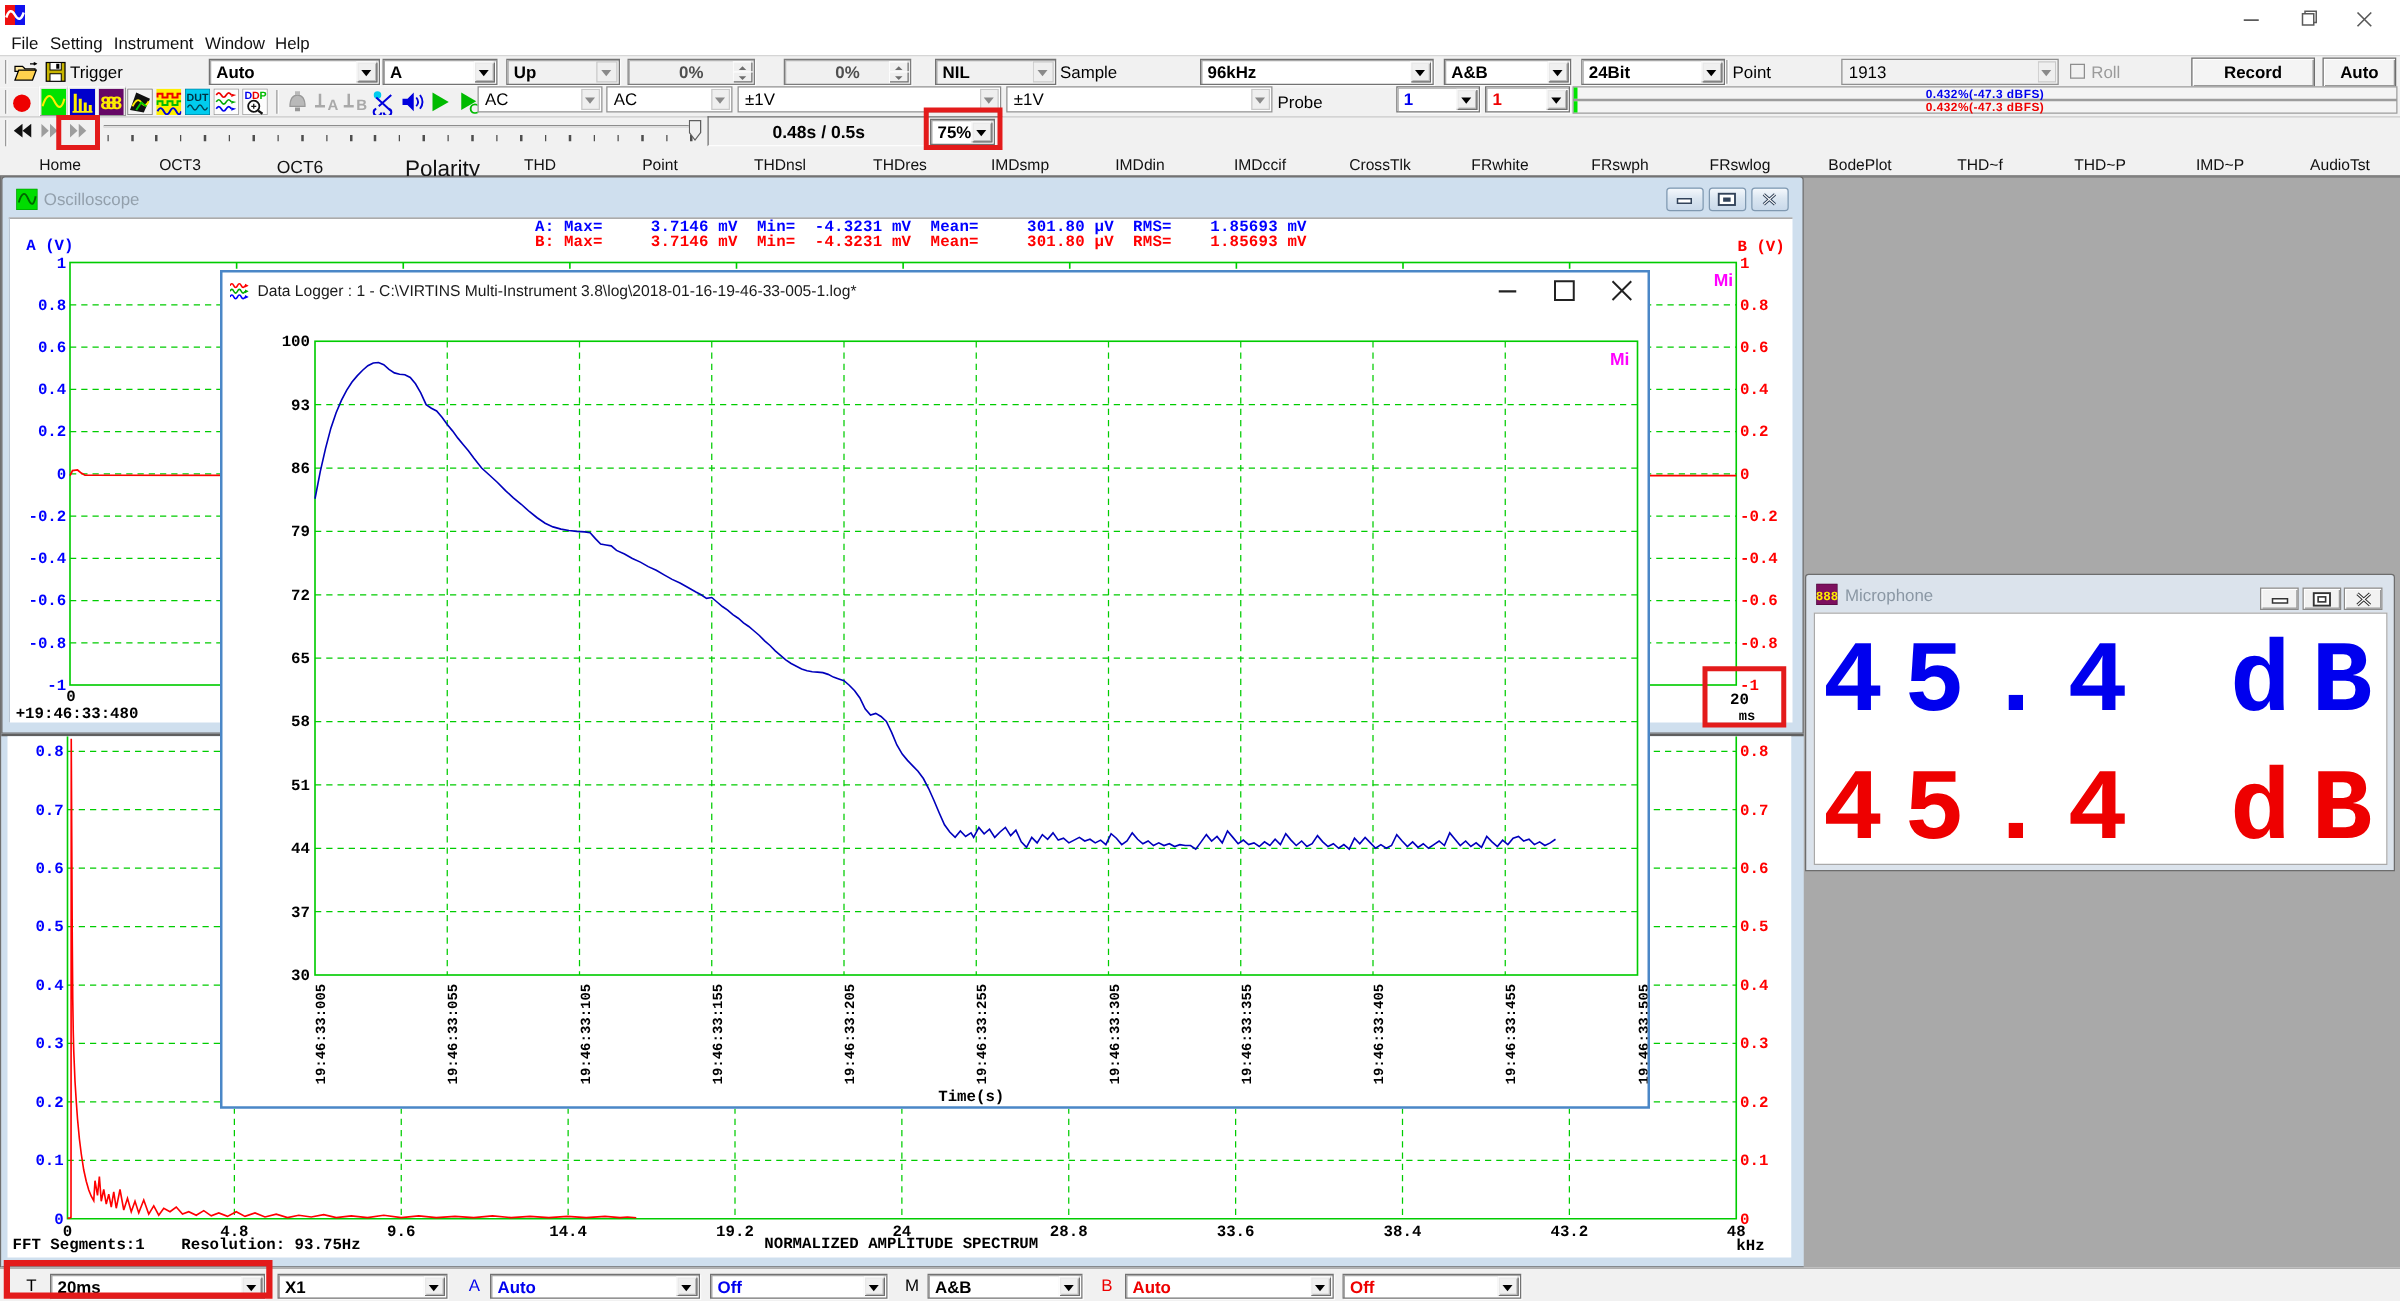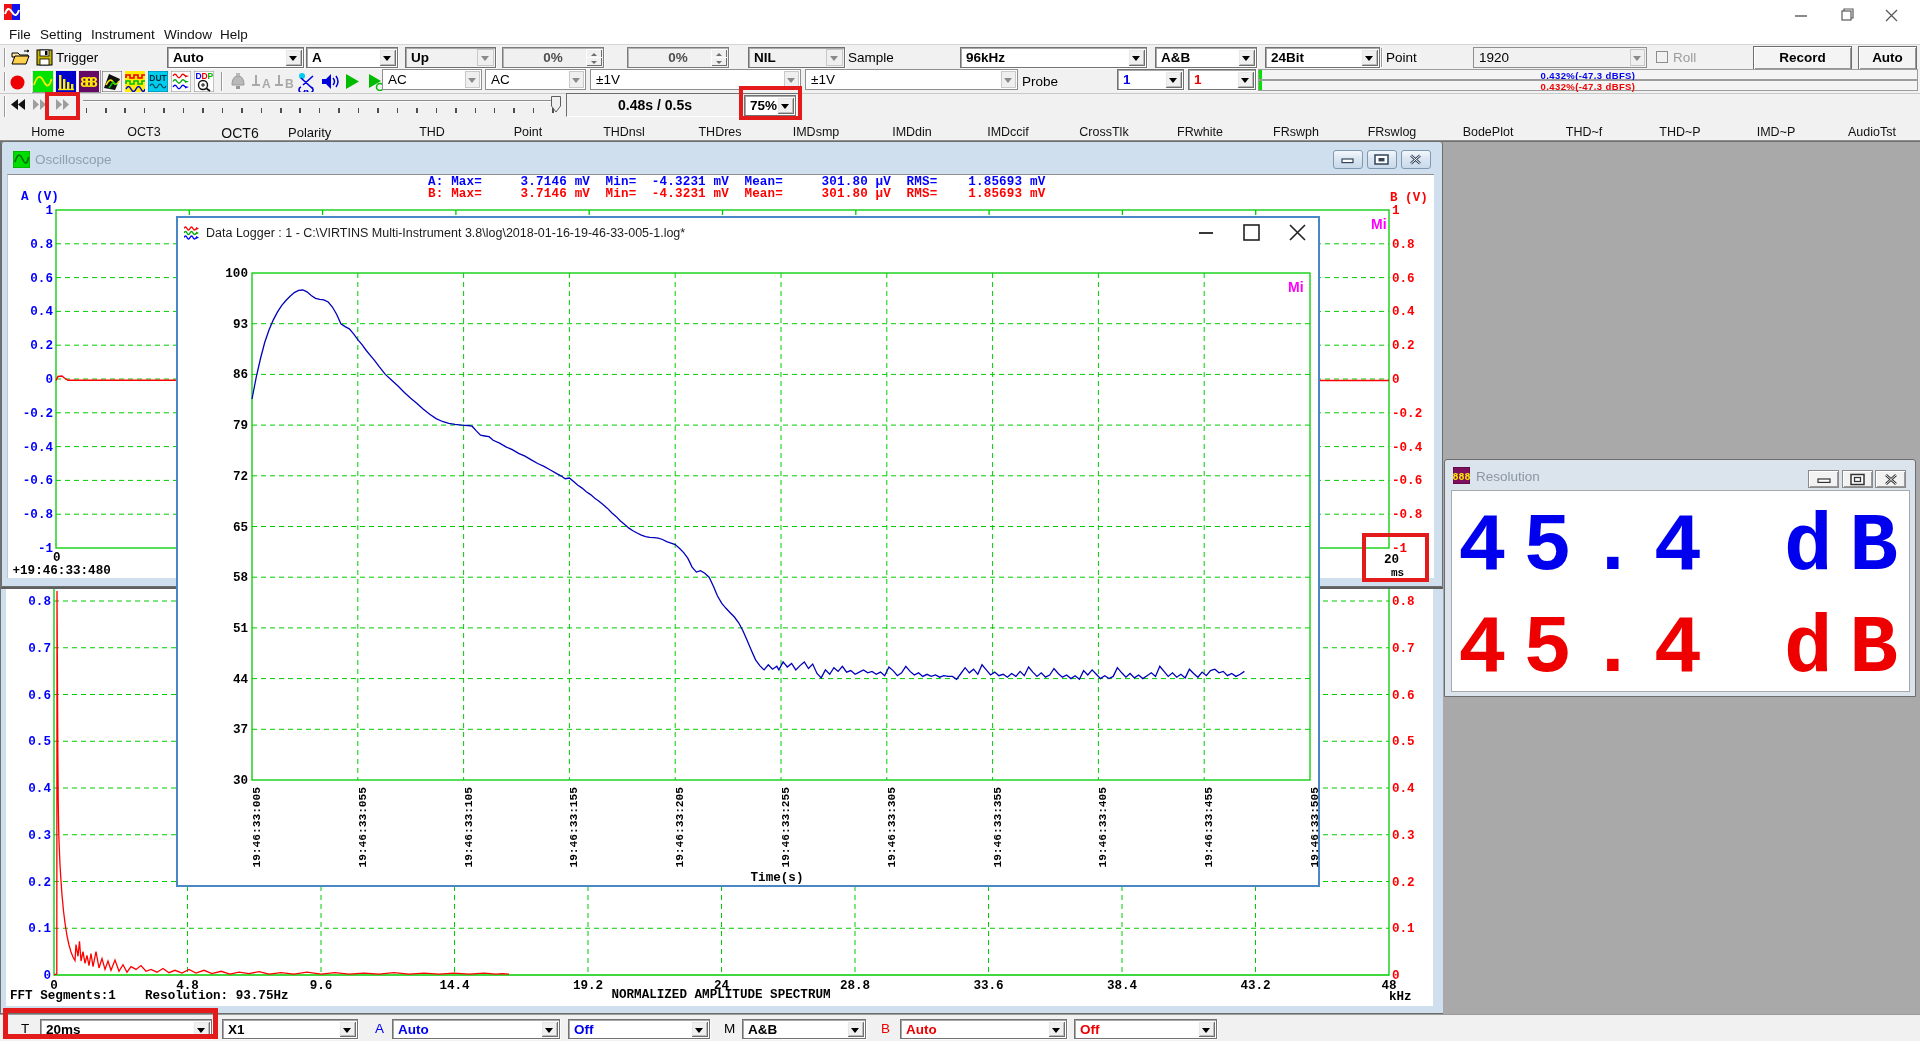--- a/index.html
+++ b/index.html
@@ -106,21 +106,21 @@
       <span class="tx" style="color:#000">A&amp;B</span>
       <i class="ar"></i>
     </div>
     <div class="cb " style="left:1265px;top:2px;width:115px">
       <span class="tx" style="color:#000">24Bit</span>
       <i class="ar"></i>
     </div>
     <div class="abs" style="left:1381px;top:3px;width:2px;height:19px;border-left:1px solid #9a9a9a;border-right:1px solid #fff"></div>
     <div class="lbl" style="left:1386px;top:5px">Point</div>
     <div class="cb dis flat" style="left:1473px;top:2px;width:174px">
-      <span class="tx" style="color:#000">1920</span>
+      <span class="tx" style="color:#000">1913</span>
       <i class="ar"></i>
     </div>
     <div class="abs" style="left:1656px;top:6px;width:12px;height:12px;background:#f1f1f1;border:1px solid #8d8d8d"></div>
     <div class="lbl" style="left:1673px;top:5px;color:#9b9b9b">Roll</div>
     <div class="btn" style="left:1753px;top:1px;width:99px;line-height:22px">Record</div>
     <div class="btn" style="left:1858px;top:1px;width:59px;line-height:22px">Auto</div>
   </div>
 <div class="abs" style="left:0;top:70px;width:1920px;height:23px;background:#f1f1f1">
     <div class="abs" style="left:4px;top:2px;width:2px;height:19px;border-left:1px solid #9a9a9a;border-right:1px solid #fff"></div>
     <svg class="abs" style="left:10px;top:5px" width="15" height="15" viewBox="0 0 15 15">
@@ -290,21 +290,21 @@
     <div class="abs" style="left:566px;top:3px;width:178px;text-align:center;font-weight:bold;font-size:14px;color:#000">0.48s / 0.5s</div>
     <div class="cb " style="left:744px;top:1px;width:52px">
       <span class="tx" style="color:#000">75%</span>
       <i class="ar"></i>
     </div>
   </div>
 <div class="abs" style="left:0;top:120px;width:1920px;height:21px;background:#f1f1f1;border-bottom:1px solid #8e8e8e">
     <div class="abs" style="left:0px;top:5px;width:96px;text-align:center;font-size:12.5px;color:#111">Home</div>
     <div class="abs" style="left:96px;top:5px;width:96px;text-align:center;font-size:12.5px;color:#111">OCT3</div>
     <div class="abs" style="left:192px;top:5px;width:96px;text-align:center;font-size:14px;color:#111">OCT6</div>
-    <div class="abs" style="left:288px;top:5px;width:96px;text-align:left;font-size:13px;color:#111">Polarity</div>
+    <div class="abs" style="left:288px;top:5px;width:96px;text-align:right;font-size:18px;color:#111">Polarity</div>
     <div class="abs" style="left:384px;top:5px;width:96px;text-align:center;font-size:12.5px;color:#111">THD</div>
     <div class="abs" style="left:480px;top:5px;width:96px;text-align:center;font-size:12.5px;color:#111">Point</div>
     <div class="abs" style="left:576px;top:5px;width:96px;text-align:center;font-size:12.5px;color:#111">THDnsl</div>
     <div class="abs" style="left:672px;top:5px;width:96px;text-align:center;font-size:12.5px;color:#111">THDres</div>
     <div class="abs" style="left:768px;top:5px;width:96px;text-align:center;font-size:12.5px;color:#111">IMDsmp</div>
     <div class="abs" style="left:864px;top:5px;width:96px;text-align:center;font-size:12.5px;color:#111">IMDdin</div>
     <div class="abs" style="left:960px;top:5px;width:96px;text-align:center;font-size:12.5px;color:#111">IMDccif</div>
     <div class="abs" style="left:1056px;top:5px;width:96px;text-align:center;font-size:12.5px;color:#111">CrossTlk</div>
     <div class="abs" style="left:1152px;top:5px;width:96px;text-align:center;font-size:12.5px;color:#111">FRwhite</div>
     <div class="abs" style="left:1248px;top:5px;width:96px;text-align:center;font-size:12.5px;color:#111">FRswph</div>
@@ -511,21 +511,21 @@
       <text transform="translate(1140.0,569) rotate(-90)" text-anchor="end" fill="#000" style="font-weight:bold;font-family:Liberation Mono;font-size:11.2px">19:46:33:505</text>
       <text x="599" y="663" fill="#000" text-anchor="middle" style="font-weight:bold;font-family:Liberation Mono;font-size:12.6px">Time(s)</text>
       <text x="1110" y="74" fill="#ff00ff" style="font-weight:bold;font-family:Liberation Sans;font-size:14px">Mi</text>
     </svg>
   </div>
 <div class="abs" style="left:1444px;top:459px;width:472px;height:238px;background:#dbe3ec;border:1px solid #6d6d6d;border-radius:3px 3px 0 0">
     <svg class="abs" style="left:8px;top:7px" width="17" height="17" viewBox="0 0 17 17">
       <rect x="0" y="0" width="17" height="17" fill="#7d0f5e" stroke="#4a0a38"></rect>
       <text x="8.5" y="13" font-family="Liberation Mono" font-size="10" font-weight="bold" fill="#ffee00" text-anchor="middle">888</text>
     </svg>
-    <div class="abs" style="left:31px;top:9px;font-size:13.5px;color:#8a97a4">Resolution</div>
+    <div class="abs" style="left:31px;top:9px;font-size:13.5px;color:#8a97a4">Microphone</div>
     <div class="mbtn" style="left:363px;top:10px"><svg width="30" height="17" viewBox="0 0 30 17">
         <rect x="9" y="8" width="12" height="3.4" fill="#fff" stroke="#333" stroke-width="1.2"></rect>
       </svg></div>
     <div class="mbtn" style="left:397px;top:10px"><svg width="30" height="17" viewBox="0 0 30 17">
         <rect x="8" y="3.5" width="13" height="10" fill="#fff" stroke="#333" stroke-width="1.5"></rect>
         <rect x="11.5" y="6.5" width="6" height="4" fill="none" stroke="#333" stroke-width="1.3"></rect>
       </svg></div>
     <div class="mbtn" style="left:430px;top:10px"><svg width="30" height="17" viewBox="0 0 30 17">
         <path d="M10,4 L20,13 M20,4 L10,13" stroke="#333" stroke-width="2.6"></path>
         <path d="M10,4 L20,13 M20,4 L10,13" stroke="#fff" stroke-width="0.9"></path>

